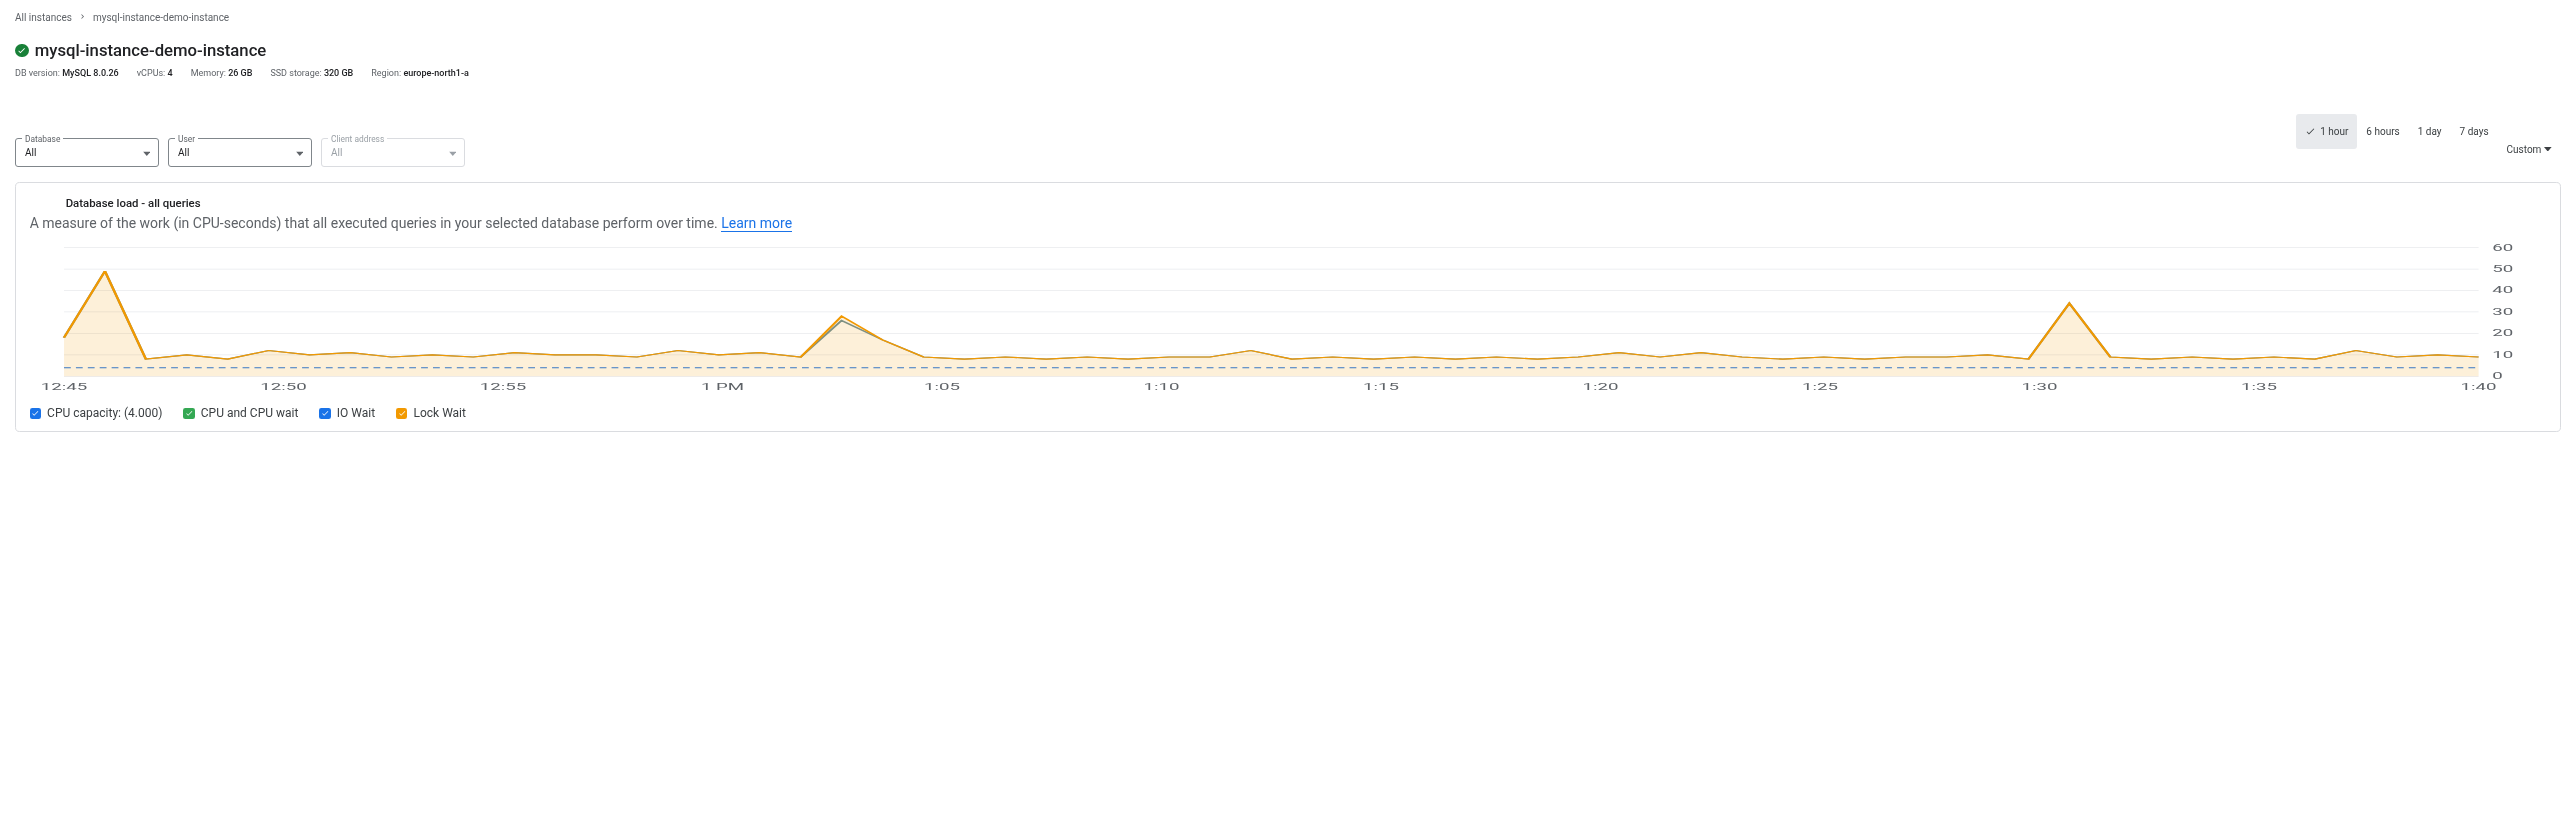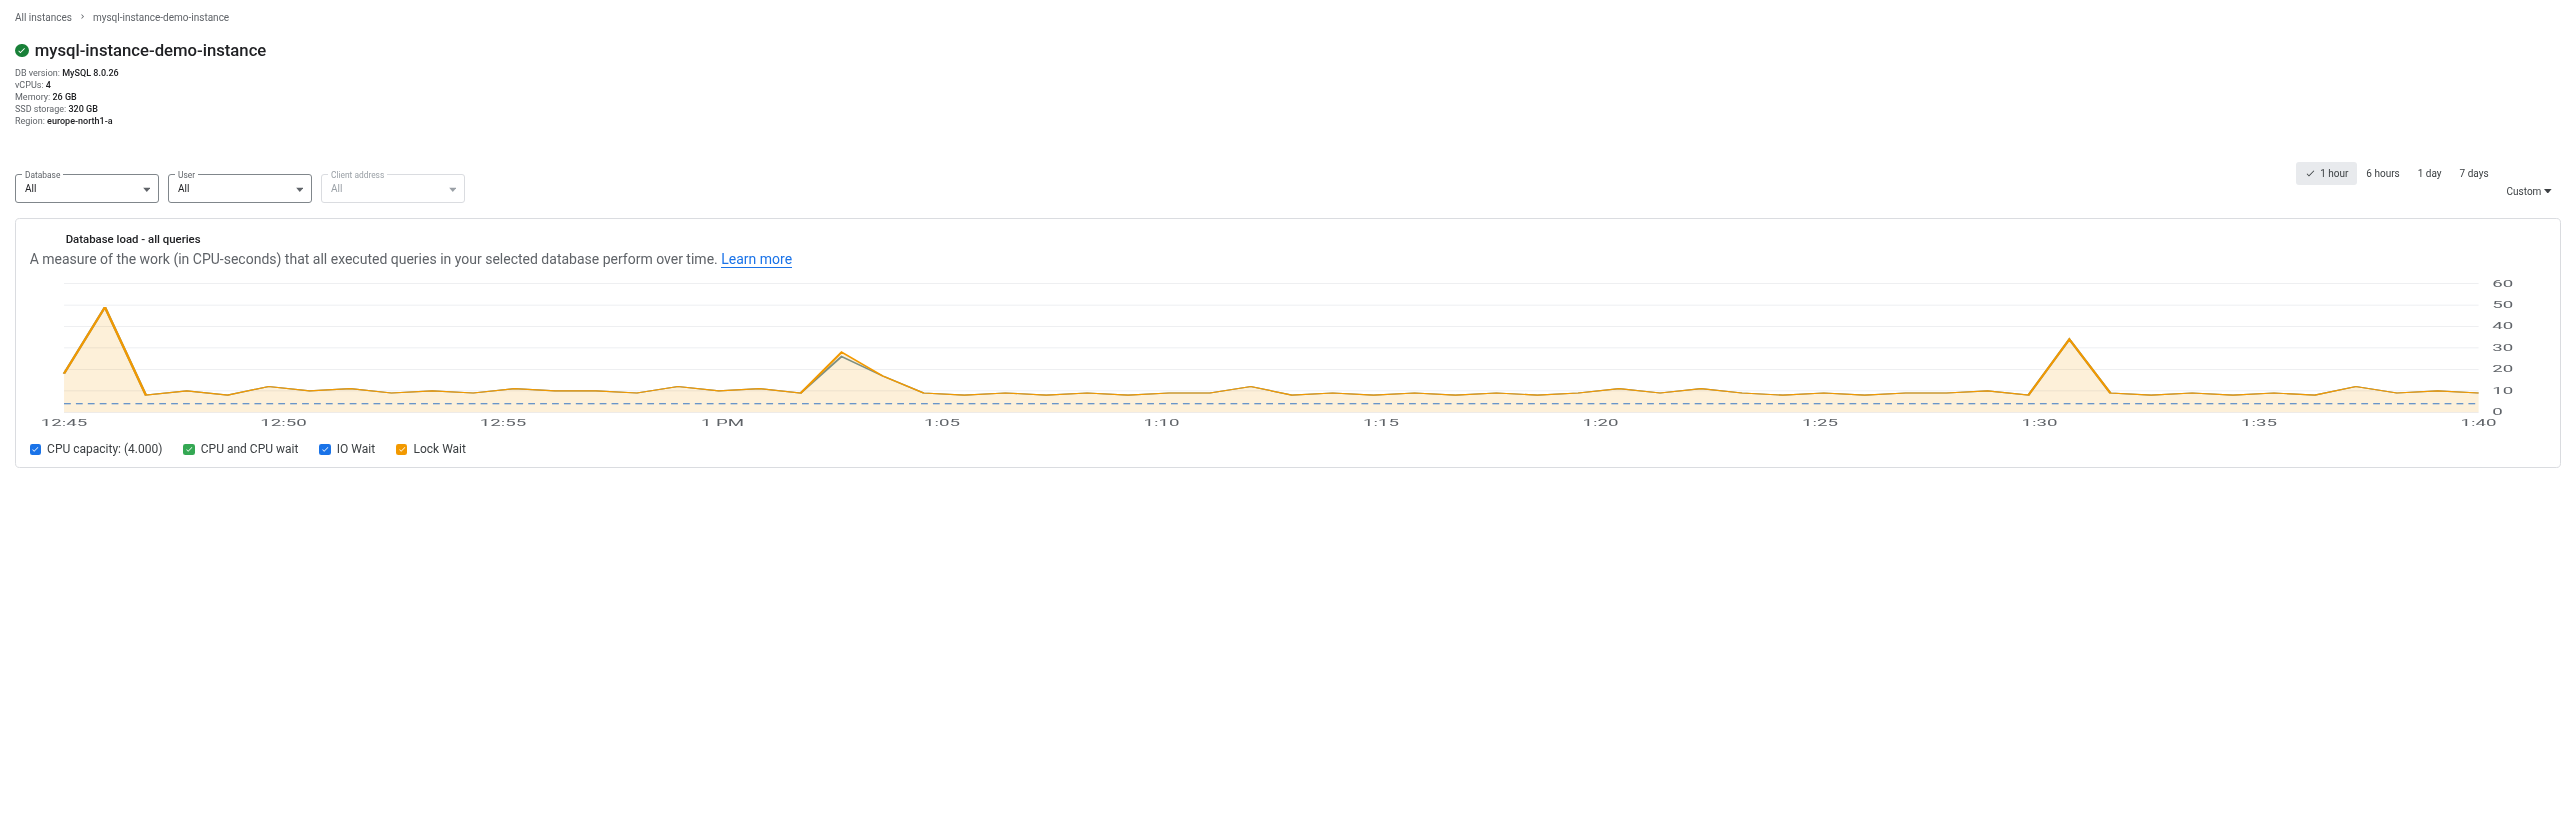--- a/index.html
+++ b/index.html
@@ -33,25 +33,24 @@
     display: flex; align-items: center; justify-content: center;
   }
   .status-icon svg { width: 9px; height: 9px; fill: #fff; }
   .page-title {
     font-size: 16.7px;
     font-weight: 500;
     color: #202124;
   }
   .meta-row {
     display: flex;
-    gap: 2px;
+    gap: 18px;
     font-size: 9px;
     color: #5f6368;
     margin-bottom: 18px;
-    flex-direction: column;
   }
   .meta-row .val { color: #202124; font-weight: 500; }
   .controls-row {
     display: flex;
     align-items: flex-end;
     gap: 9px;
     margin-bottom: 15px;
   }
   .select-wrap {
     position: relative;
@@ -85,21 +84,21 @@
   }
   .select-wrap .dd svg { width: 7.6px; height: 4.6px; fill: #5f6368; }
   .spacer { flex: 1; }
   .time-range {
     display: flex;
     align-items: center;
     gap: 0;
     font-size: 10px;
   }
   .tr-item {
-    padding: 6px 9px;
+    padding: 12px 9px;
     cursor: pointer;
     color: #3c4043;
     display: flex;
     align-items: center;
     gap: 4.6px;
   }
   .tr-item.active {
     background: #e8eaed;
     border-radius: 3px;
   }

